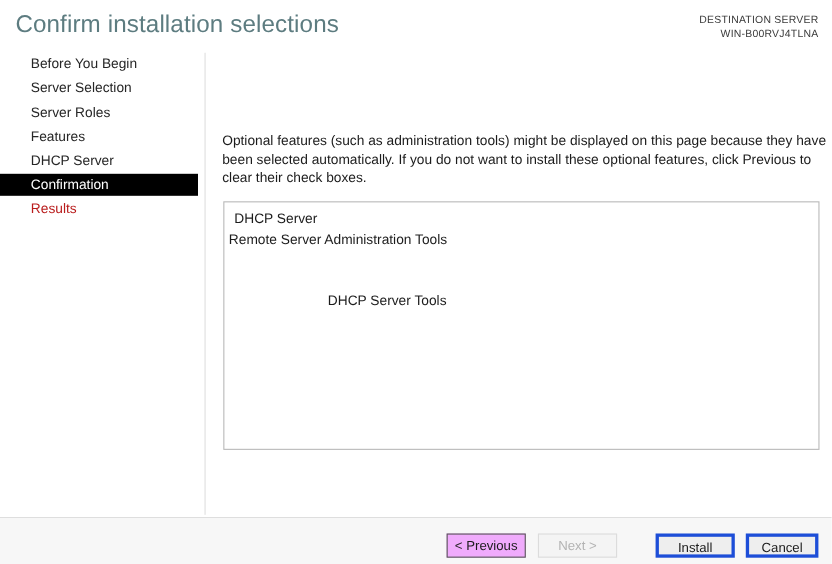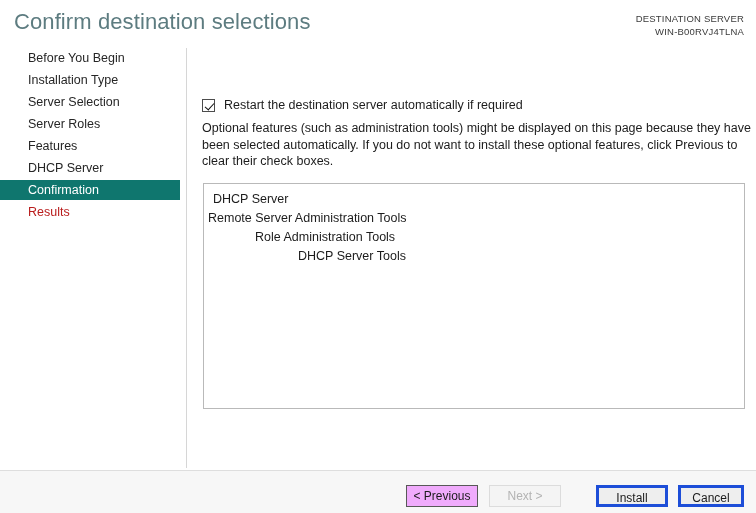--- a/index.html
+++ b/index.html
@@ -68,21 +68,21 @@
     position: relative;
     height: 20px;
     line-height: 20px;
     padding-left: 28px;
     font-size: 12.5px;
     color: #262626;
     white-space: nowrap;
     margin-bottom: 2px;
   }
   .nav-item.selected {
-    background: #0f766e;
+    background: #000000;
     color: #ffffff;
     width: 180px;
     box-sizing: border-box;
   }
   .nav-item.disabled {
     color: #b91c1c;
   }
   #sidebar-divider {
     position: absolute;
     left: 186px;
@@ -171,21 +171,21 @@
   .feature-row {
     font-size: 12.5px;
     color: #1c1c1c;
     line-height: 19px;
     height: 19px;
     white-space: nowrap;
   }
   .feature-row.lvl0 { padding-left: 9px; }
   .feature-row.lvl0b { padding-left: 4px; }
   .feature-row.lvl1 { padding-left: 51px; }
-  .feature-row.lvl2 { padding-left: 94px; }
+  .feature-row.lvl2 { padding-left: 94px; margin-top: 36px; }
   #features-list-inner { padding-top: 6px; }
 
   
   #links {
     position: absolute;
     left: 16px;
     top: 375px;
   }
   .wiz-link {
     display: block;
@@ -250,54 +250,48 @@
   }
   #btn-cancel {
     left: 678px;
     width: 66px;
   }
 </style>
 </head>
 <body>
 
 <div id="header">
-  <div id="page-title">Confirm destination selections</div>
+  <div id="page-title">Confirm installation selections</div>
   <div id="dest-block">
     <span id="dest-label">DESTINATION SERVER</span>
     <span id="dest-name">WIN-B00RVJ4TLNA</span>
   </div>
 </div>
 
 <div id="sidebar">
   <div class="nav-item">Before You Begin</div>
-  <div class="nav-item">Installation Type</div>
   <div class="nav-item">Server Selection</div>
   <div class="nav-item">Server Roles</div>
   <div class="nav-item">Features</div>
   <div class="nav-item">DHCP Server</div>
   <div class="nav-item selected">Confirmation</div>
   <div class="nav-item disabled">Results</div>
 </div>
 <div id="sidebar-divider"></div>
 
 <div id="content">
 
 
-  <div id="restart-row">
-    <span id="restart-checkbox"></span>
-    <span id="restart-label">Restart the destination server automatically if required</span>
-  </div>
 
   <div id="optional-text">Optional features (such as administration tools) might be displayed on this page because they have been selected automatically. If you do not want to install these optional features, click Previous to clear their check boxes.</div>
 
   <div id="features-listbox">
     <div id="features-list-inner">
       <div class="feature-row lvl0">DHCP Server</div>
       <div class="feature-row lvl0b">Remote Server Administration Tools</div>
-      <div class="feature-row lvl1">Role Administration Tools</div>
       <div class="feature-row lvl2">DHCP Server Tools</div>
     </div>
   </div>
 
 
 </div>
 
 <div id="footer-separator"></div>
 <div id="footer">
   <button class="wiz-button" id="btn-previous">&lt; Previous</button>

